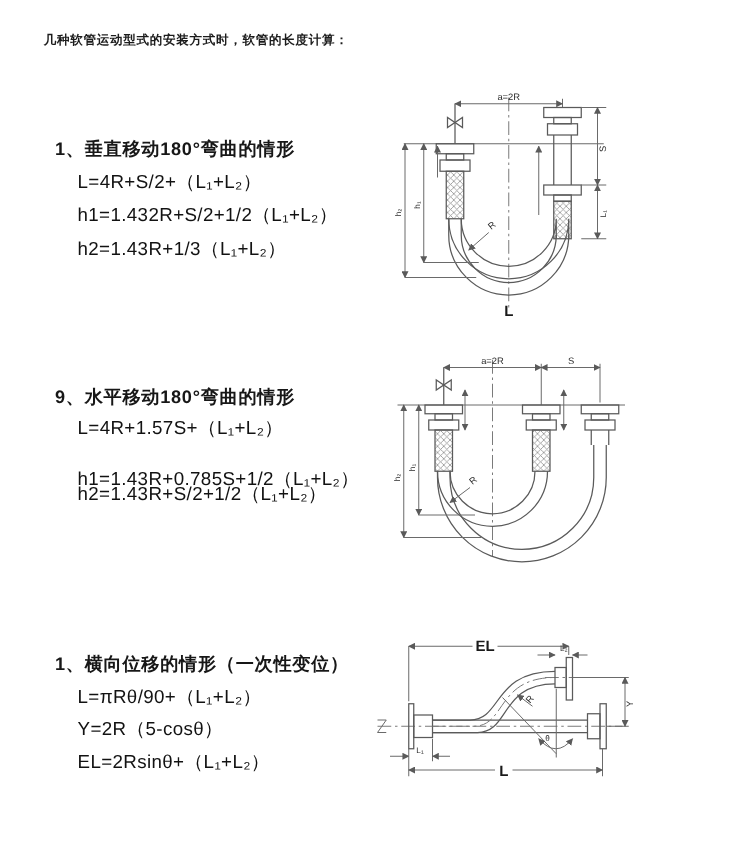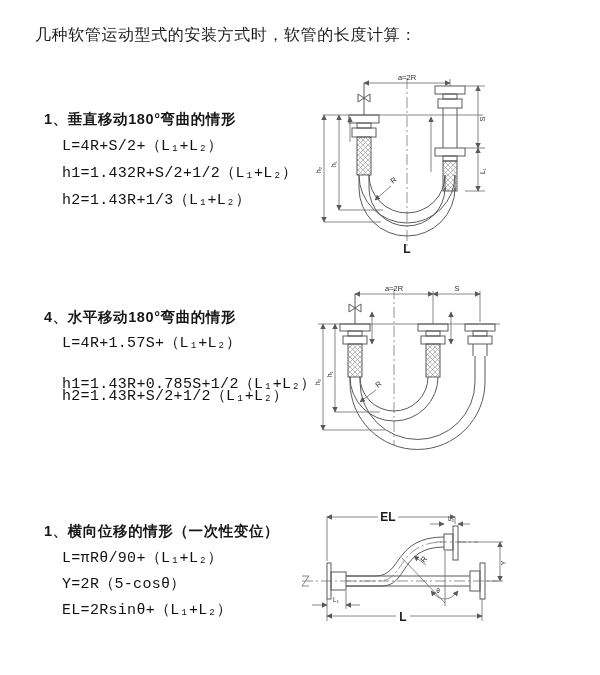--- a/index.html
+++ b/index.html
@@ -2,23 +2,23 @@
 <html><head>
 <meta charset="utf-8">
 <style>
   html,body{margin:0;padding:0;}
   body{
     width:600px;height:675px;position:relative;overflow:hidden;
     background:#ffffff;color:#1c1c1c;
     font-family:"Liberation Sans","DejaVu Sans",sans-serif;
   }
   .abs{position:absolute;white-space:nowrap;}
-  .title{left:35px;top:25px;font-size:16px;font-weight:normal;letter-spacing:.6px;}
+  .title{left:35px;top:25px;font-size:10px;font-weight:bold;letter-spacing:.6px;}
   .heading{font-size:14.5px;font-weight:bold;letter-spacing:.6px;color:#171717;text-align:center;}
-  .formula{font-size:15px;font-weight:400;letter-spacing:.3px;color:#121212;font-family:Liberation Mono, monospace;}
+  .formula{font-size:15px;font-weight:400;letter-spacing:.3px;color:#121212;}
   svg{position:absolute;overflow:visible;}
   svg .ln{stroke:#5a5a5a;stroke-width:1;fill:none;}
   svg .thin{stroke:#6a6a6a;stroke-width:.8;fill:none;}
   svg .cl{stroke:#7a7a7a;stroke-width:.8;fill:none;stroke-dasharray:11 3 2 3;}
   svg .hz{stroke:#5a5a5a;stroke-width:1;}
   svg text{fill:#2c2c2c;font-family:"Liberation Sans","DejaVu Sans",sans-serif;}
   .dim{font-size:7.5px;}
   .dimsm{font-size:6.5px;}
   .big{font-size:12px;font-weight:bold;fill:#1a1a1a;}
 </style>
@@ -27,21 +27,21 @@
 
 <main>
 
   <div class="abs title">几种软管运动型式的安装方式时，软管的长度计算：</div>
 
   <div class="abs heading" style="left:44px;top:110px">1、垂直移动180°弯曲的情形</div>
   <div class="abs formula" style="left:62px;top:136px">L=4R+S/2+（L₁+L₂）</div>
   <div class="abs formula" style="left:62px;top:163px">h1=1.432R+S/2+1/2（L₁+L₂）</div>
   <div class="abs formula" style="left:62px;top:190px">h2=1.43R+1/3（L₁+L₂）</div>
 
-  <div class="abs heading" style="left:44px;top:308px">4、水平移动180°弯曲的情形</div>
+  <div class="abs heading" style="left:44px;top:308px">9、水平移动180°弯曲的情形</div>
   <div class="abs formula" style="left:62px;top:333px">L=4R+1.57S+（L₁+L₂）</div>
   <div class="abs formula" style="left:62px;top:374px">h1=1.43R+0.785S+1/2（L₁+L₂）</div>
   <div class="abs formula" style="left:62px;top:386px">h2=1.43R+S/2+1/2（L₁+L₂）</div>
 
   <div class="abs heading" style="left:44px;top:522px">1、横向位移的情形（一次性变位）</div>
   <div class="abs formula" style="left:62px;top:548px">L=πRθ/90+（L₁+L₂）</div>
   <div class="abs formula" style="left:62px;top:574px">Y=2R（5-cosθ）</div>
   <div class="abs formula" style="left:62px;top:600px">EL=2Rsinθ+（L₁+L₂）</div>
 
   <svg style="left:313px;top:70px" width="275" height="190" viewBox="0 0 275 190">

